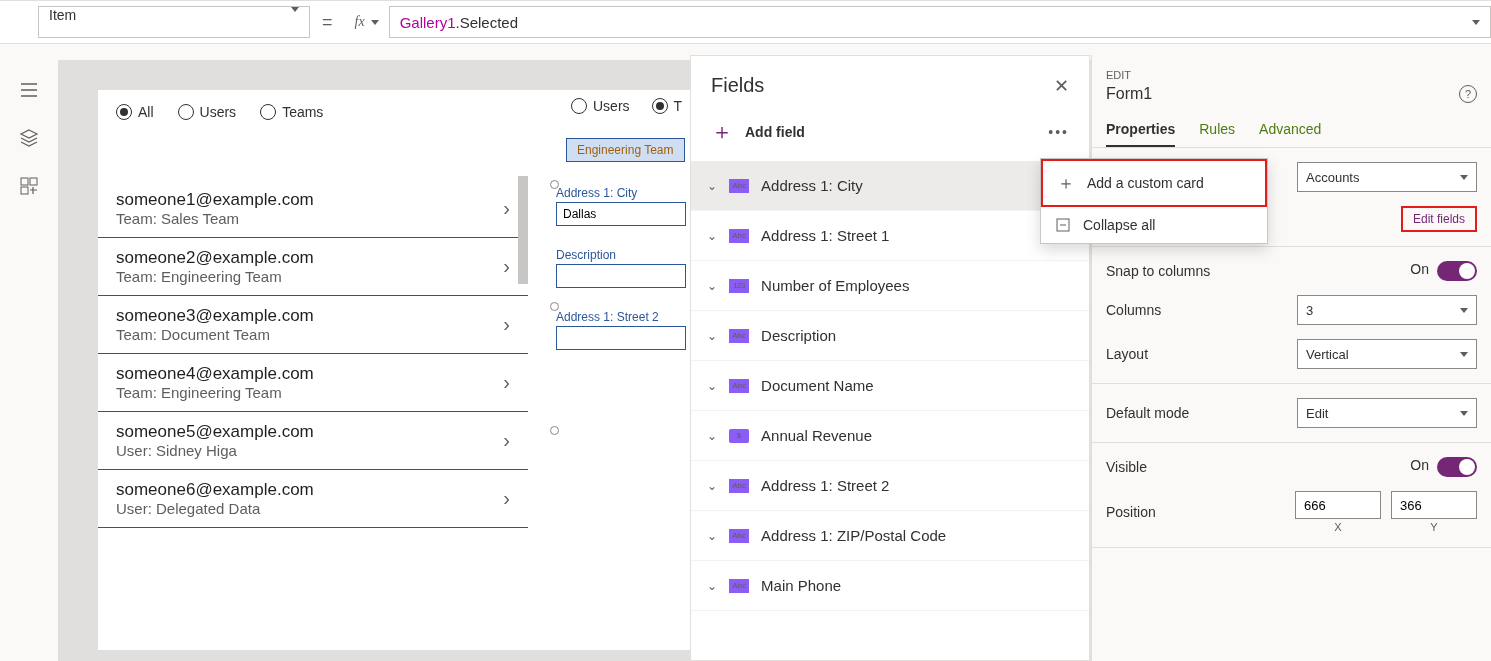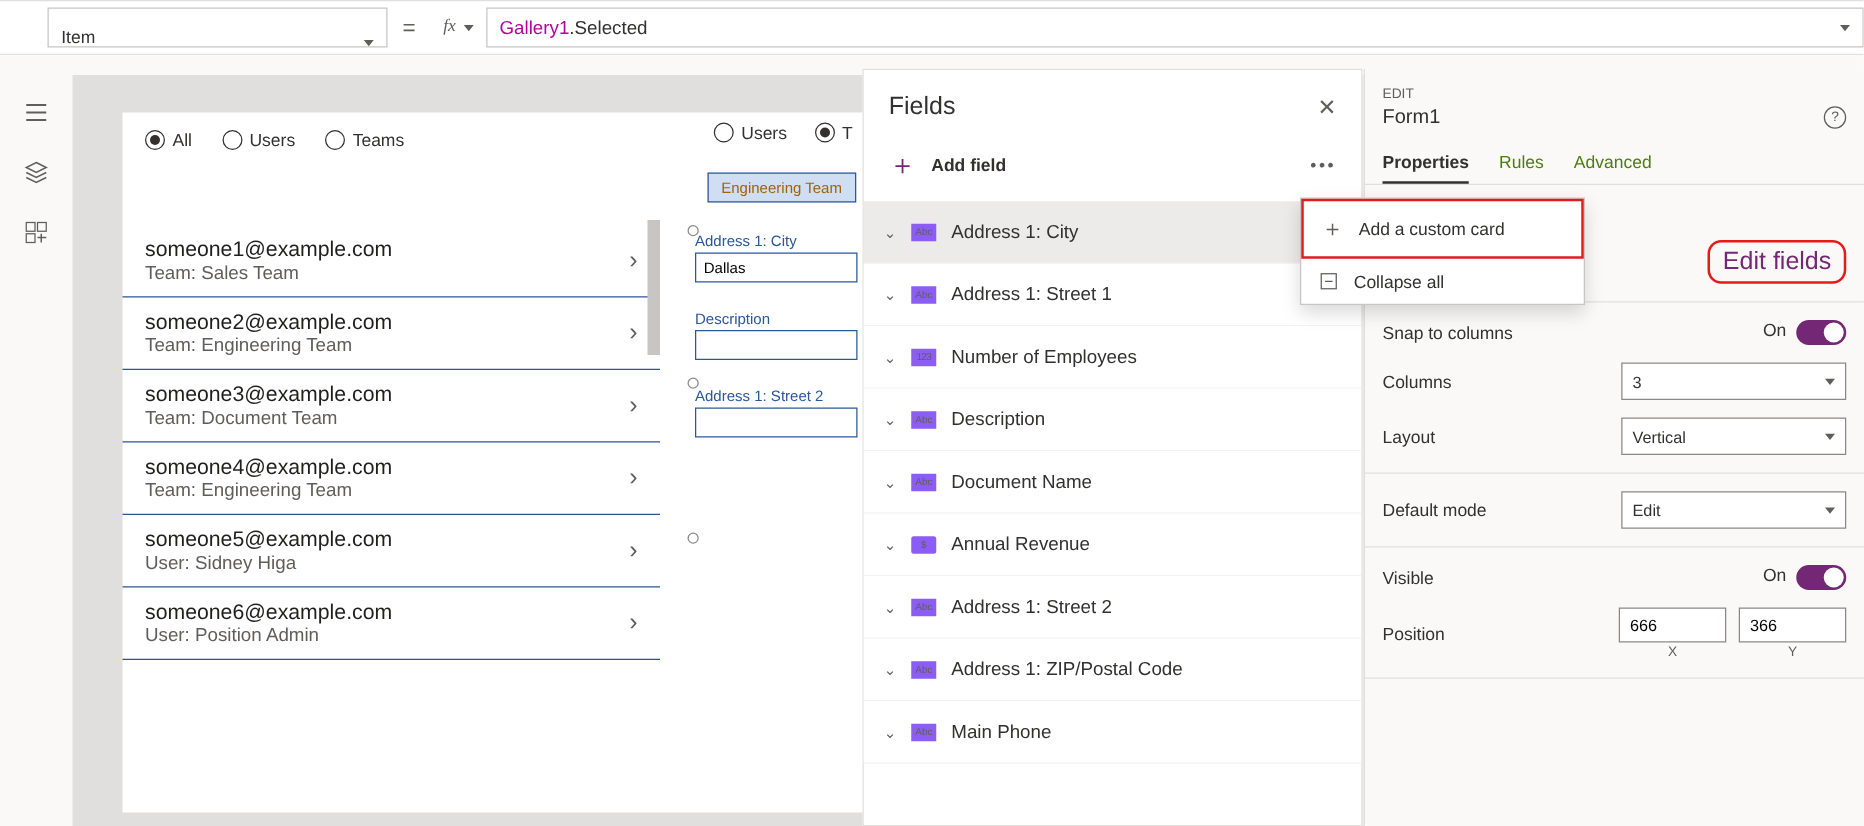--- a/index.html
+++ b/index.html
@@ -1,20 +1,20 @@
 <!DOCTYPE html>
 <html><head>
 <meta charset="utf-8">
 <style>
 * { box-sizing: border-box; margin: 0; padding: 0; font-family: "Segoe UI", sans-serif; }
 body { width: 1491px; height: 661px; background: #faf9f8; overflow: hidden; font-size: 14px; color: #323130; }
 
 
 .top-bar { display: flex; align-items: center; height: 44px; background: #fff; border: 1px solid #e1dfdd; border-left:none; border-right:none;}
-.prop-dd { width: 272px; height: 32px; margin-left: 38px; display:flex; align-items:flex-end; justify-content:space-between; padding:0 10px; border:1px solid #c8c6c4; }
+.prop-dd { width: 272px; height: 32px; margin-left: 38px; display:flex; align-items:flex-start; justify-content:space-between; padding:0 10px; border:1px solid #c8c6c4; }
 .eq { margin: 0 12px; font-size: 18px; color:#605e5c;}
 .fx-btn { display:flex; align-items:center; gap:6px; padding:0 10px; height:32px;}
 .fx { font-style: italic; font-family: "Segoe UI", serif; color: #605e5c;}
 .formula-input { flex:1; height:32px; border:1px solid #c8c6c4; display:flex; align-items:center; padding:0 10px; font-family: Consolas, monospace; font-size: 15px; justify-content:space-between;}
 .fi-name { color:#b4009e; }
 .fi-sel { color:#323130; }
 
 
 .left-rail { position:absolute; top:44px; left:0; width:58px; height:617px; background:#faf9f8; display:flex; flex-direction:column; align-items:center; gap:28px; padding-top:36px; }
 .rail-ico { width:20px; height:20px; color:#605e5c;}
@@ -69,21 +69,21 @@
 .pp-name-row { display:flex; justify-content:space-between; align-items:center; padding:0 14px 10px;}
 .pp-name { font-size:16px;}
 .pp-help { width:18px; height:18px; border:1px solid #605e5c; border-radius:50%; display:flex; align-items:center; justify-content:center; font-size:11px; color:#605e5c;}
 .pp-tabs { display:flex; gap:24px; padding:0 14px; border-bottom:1px solid #e1dfdd;}
 .pp-tab { padding:8px 0; font-size:14px; color:#4d7c0f;}
 .pp-tab.act { font-weight:600; color:#323130; border-bottom:2px solid #323130;}
 .pp-sec { padding:14px 14px; border-bottom:1px solid #e1dfdd;}
 .pp-row { display:flex; justify-content:space-between; align-items:center; margin-bottom:14px;}
 .pp-row:last-child { margin-bottom:0;}
 .pp-dd { width:180px; height:30px; border:1px solid #8a8886; background:#fff; display:flex; align-items:center; justify-content:space-between; padding:0 8px; font-size:13px;}
-.pp-link { color:#742774; font-size:20px;border-radius:11px; }
+.pp-link { color:#742774; font-size:12px; }
 .edit-fields-box { border:2px solid #e31b1b; padding:4px 10px;}
 .toggle { display:flex; gap:8px;}
 .tg-track { width:40px; height:20px; background:#742774; border-radius:10px; position:relative;}
 .tg-knob { position:absolute; right:2px; top:2px; width:16px; height:16px; background:#fff; border-radius:50%;}
 .pp-inp { width:86px; height:28px; border:1px solid #8a8886; background:#fff; padding:0 8px; font-size:13px;}
 .pp-inp-wrap { display:flex; gap:10px;}
 .pp-inp-col { display:flex; flex-direction:column; align-items:center; gap:2px;}
 .pp-sublbl { font-size:11px; color:#605e5c;}
 .chev-dn { width:0; height:0; border-left:4px solid transparent; border-right:4px solid transparent; border-top:5px solid #605e5c;}
 svg { display:block;}
@@ -172,21 +172,21 @@
       <div class="g-item">
           <div>
             <div class="g-title">someone5@example.com</div>
             <div class="g-sub">User: Sidney Higa</div>
           </div>
           <span class="chev">›</span>
         </div>
       <div class="g-item">
           <div>
             <div class="g-title">someone6@example.com</div>
-            <div class="g-sub">User: Position Admin</div>
+            <div class="g-sub">User: Delegated Data</div>
           </div>
           <span class="chev">›</span>
         </div>
     </div>
     <div class="scroll-thumb"></div>
 
     <div class="form-prev">
       <div class="radio-row2">
         <div class="rd">
             <span class="rd-circ"></span>
@@ -295,20 +295,24 @@
   </div>
   <div class="pp-tabs">
     <div class="pp-tab act">Properties</div>
     <div class="pp-tab">Rules</div>
     <div class="pp-tab">Advanced</div>
   </div>
 
   <div class="pp-sec">
     <div class="pp-row">
       <span>Data source</span>
+      <div class="pp-dd">
+          <span>Accounts</span>
+          <span class="chev-dn"></span>
+        </div>
     </div>
     <div class="pp-row">
       <span>Fields</span>
       <span class="pp-link edit-fields-box">Edit fields</span>
     </div>
   </div>
 
   <div class="pp-sec">
     <div class="pp-row">
       <span>Snap to columns</span>

